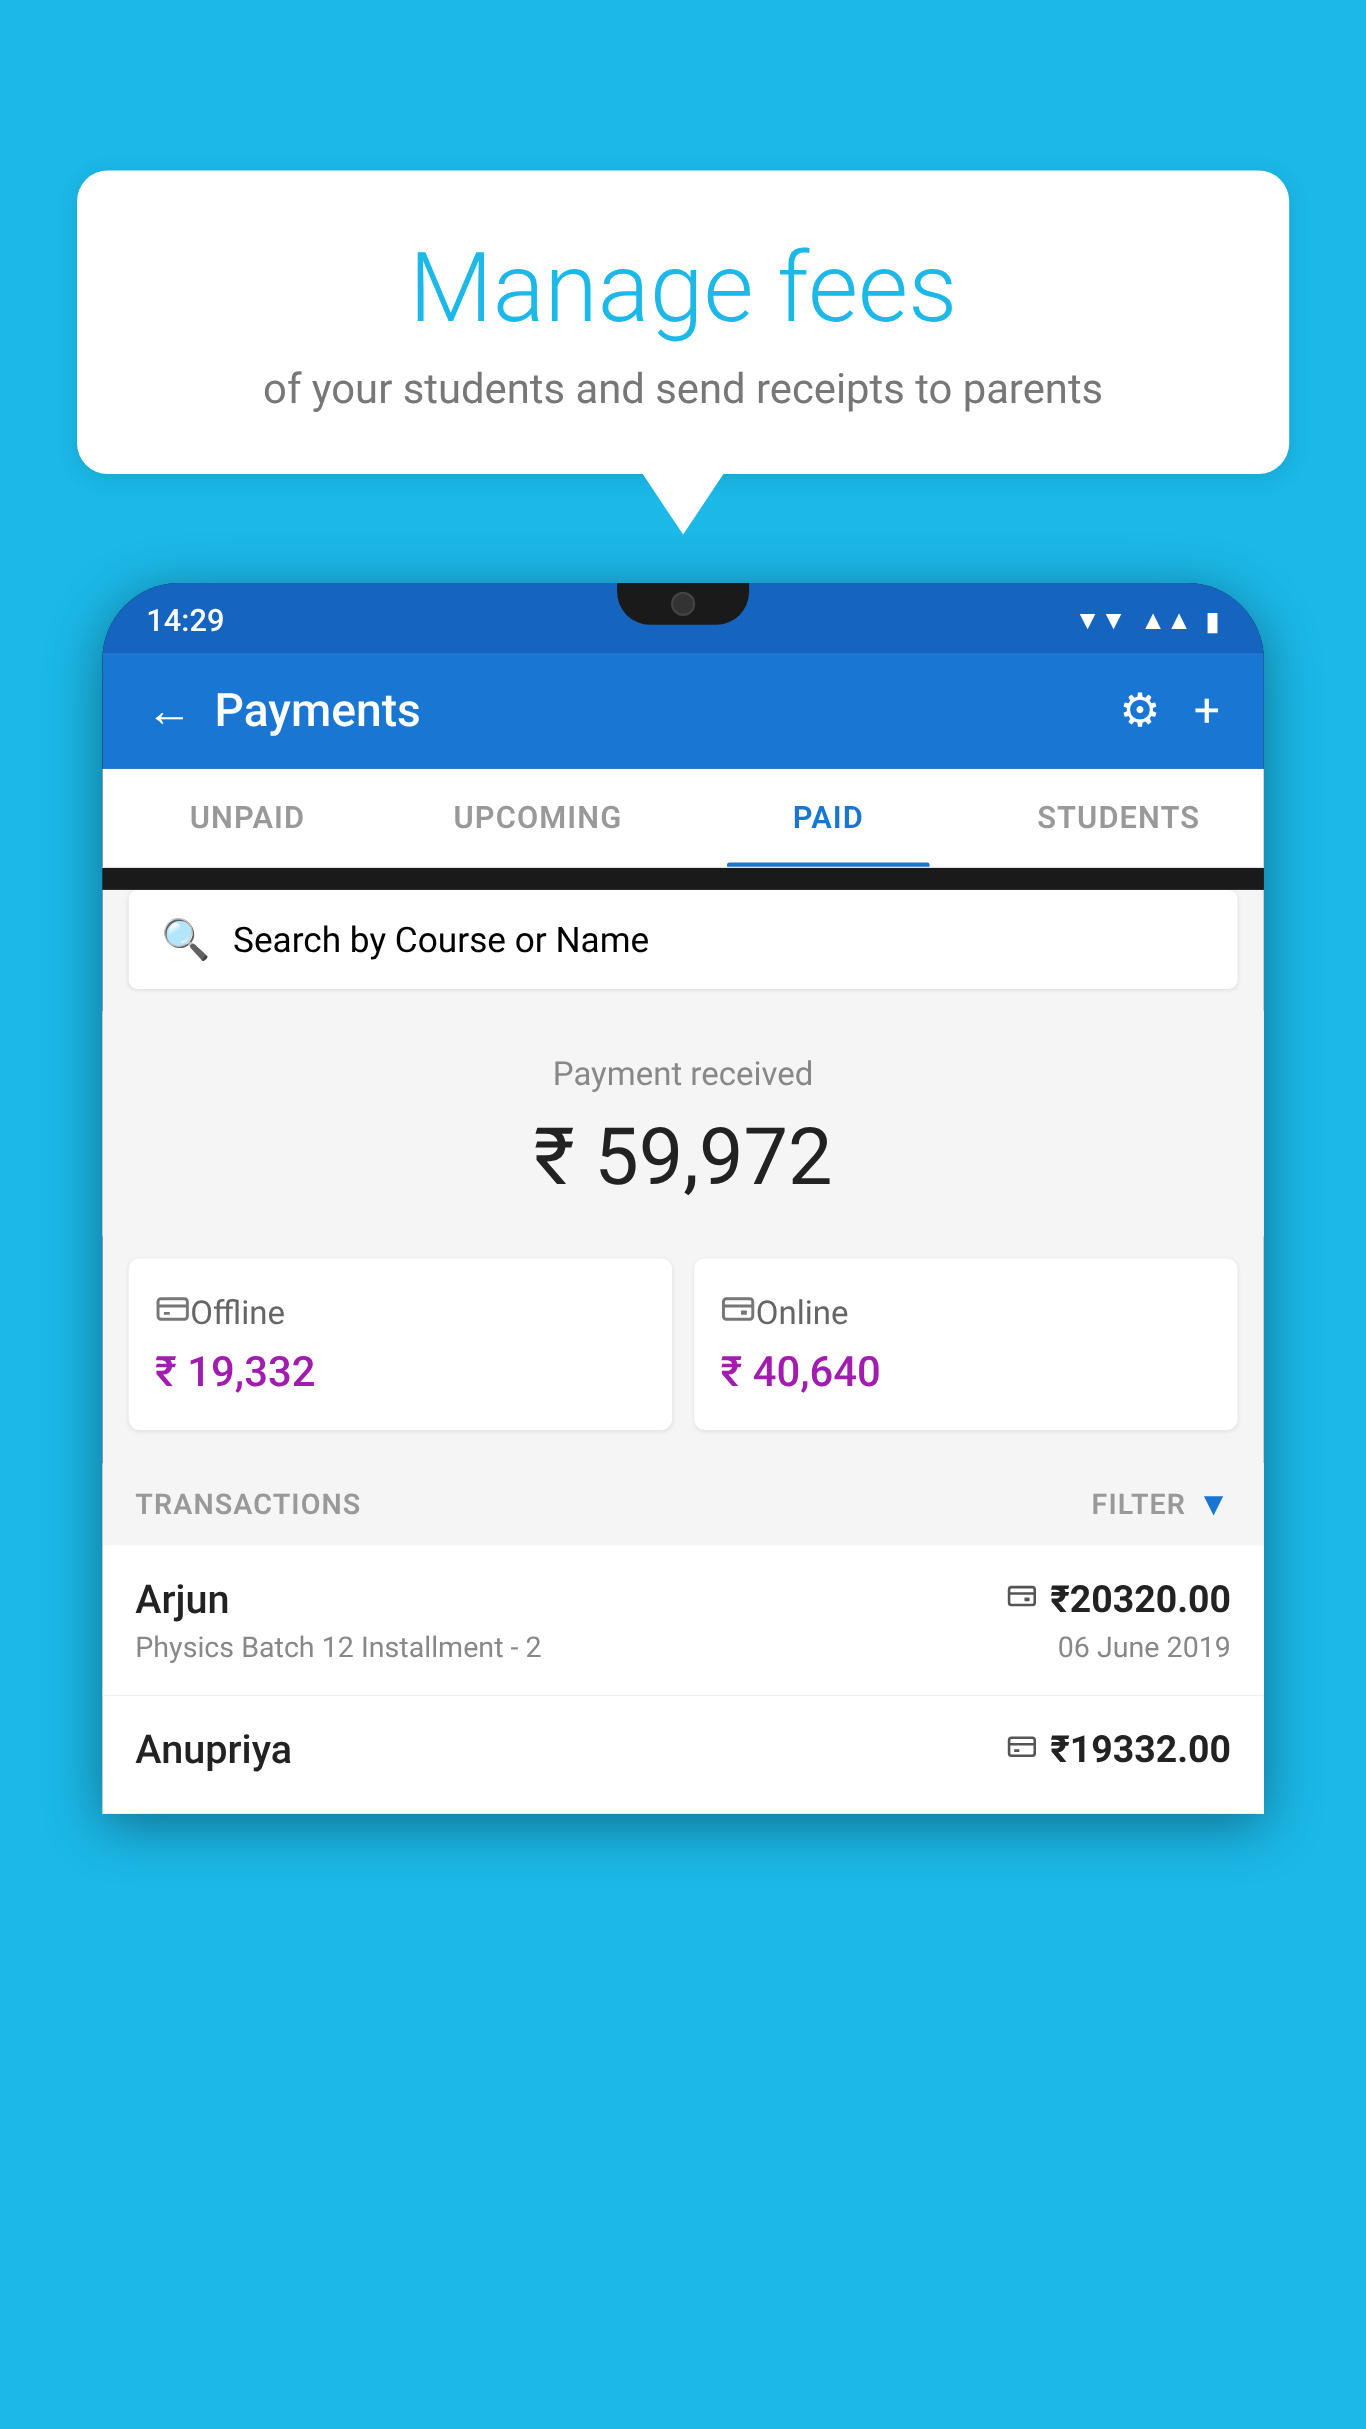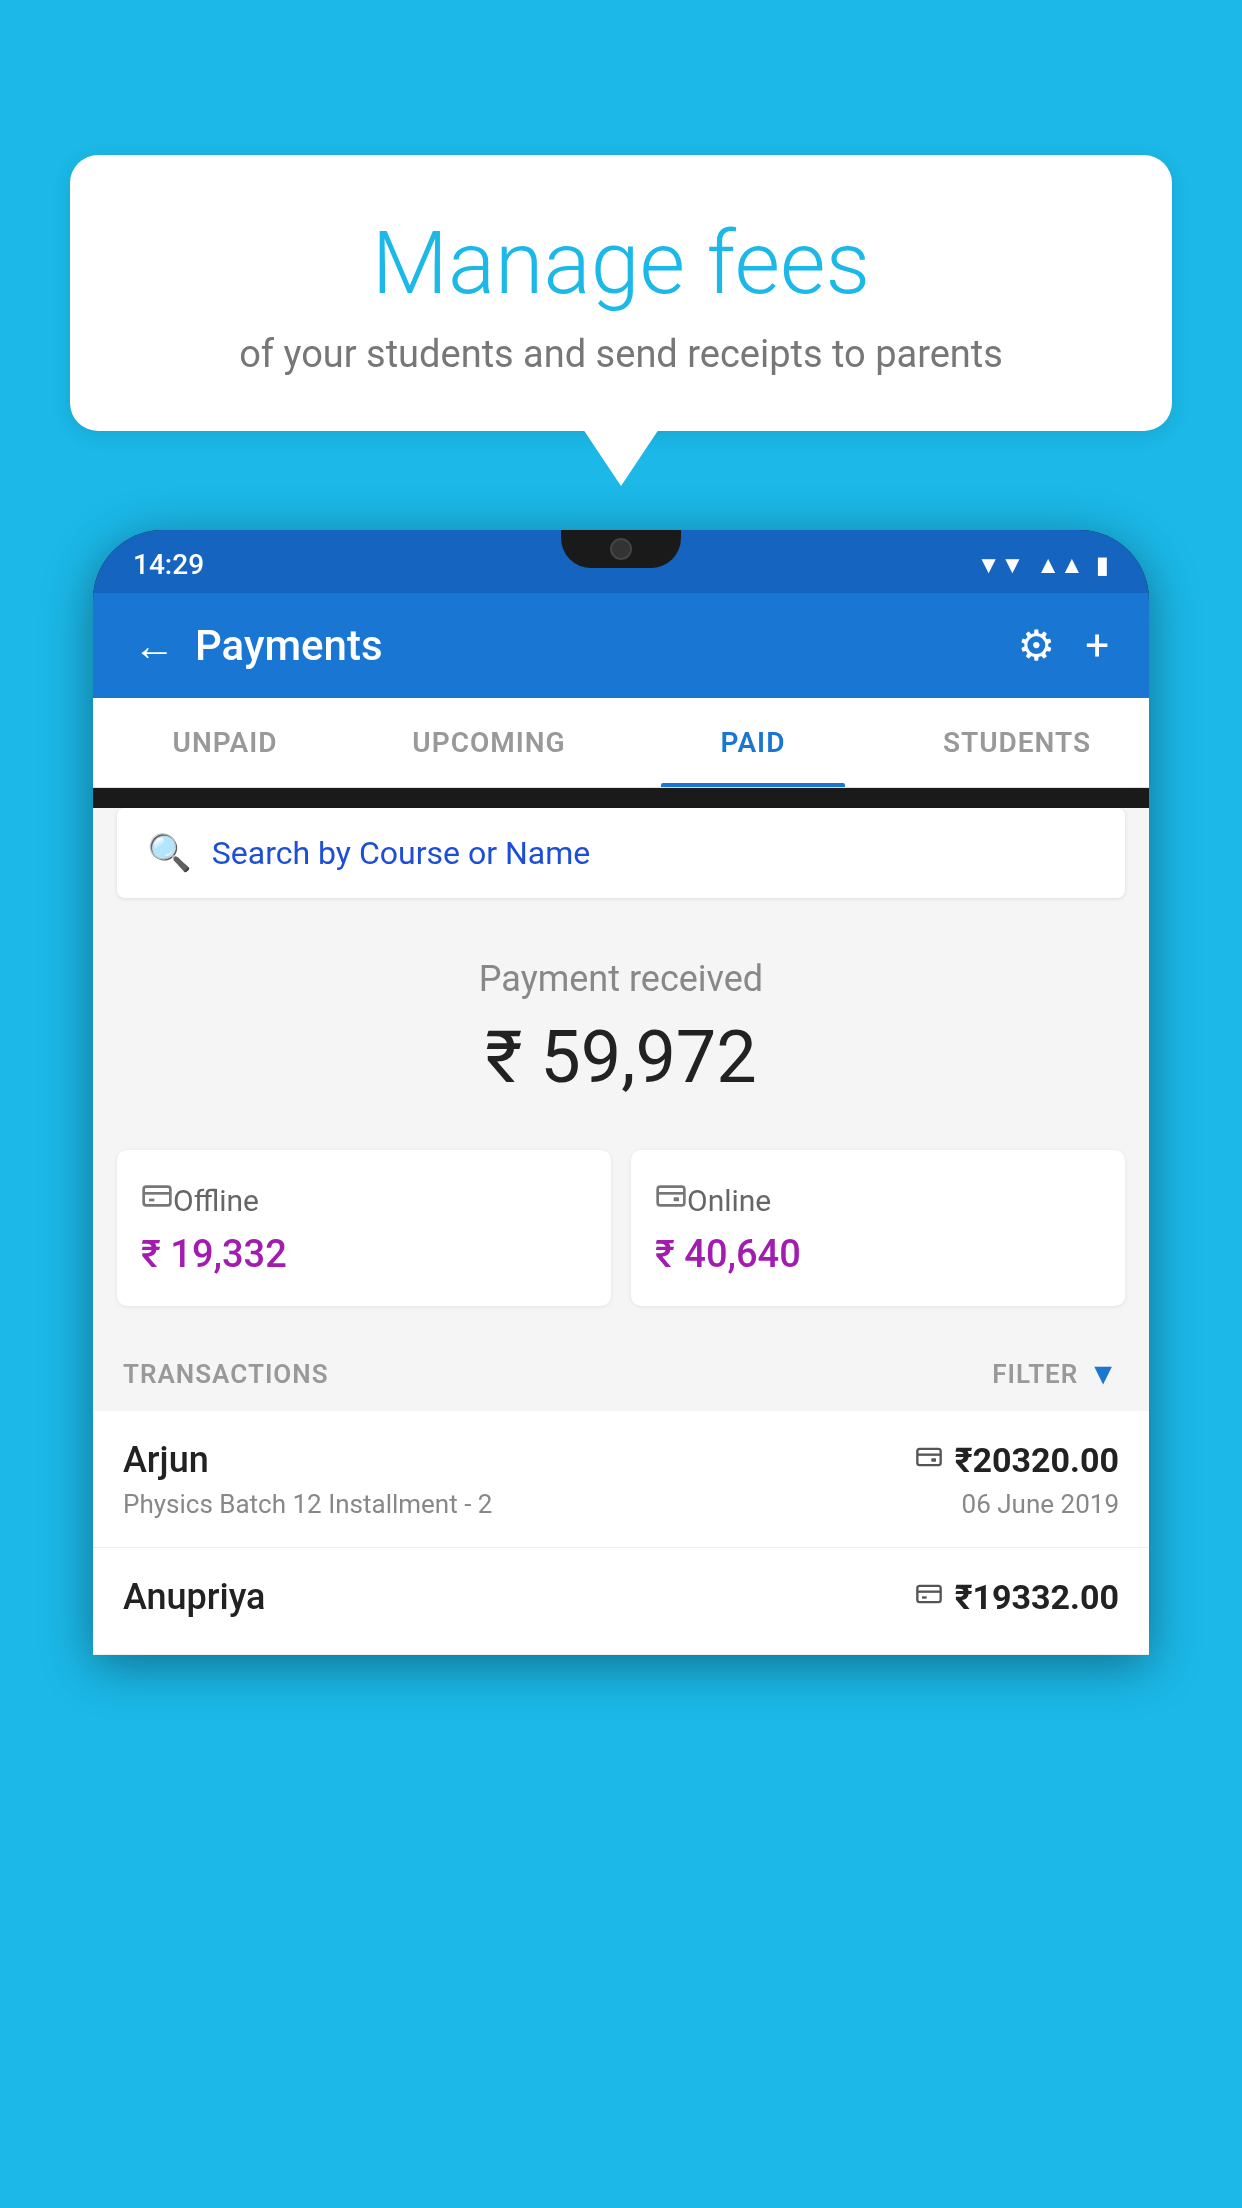--- a/index.html
+++ b/index.html
@@ -208,34 +208,34 @@
       gap: 20px;
       box-shadow: 0 1px 4px rgba(0,0,0,0.1);
     }
 
     .search-icon-wrap {
       color: #999;
       font-size: 36px;
     }
 
     .search-placeholder {
-      color: #1d4ed8;
+      color: #000000;
       font-size: 32px;
     }
 
     
     .payment-received {
       background: #f5f5f5;
       text-align: center;
       padding: 40px 20px 30px;
     }
 
     .payment-label {
       color: #888;
-      font-size: 36px;
+      font-size: 30px;
       margin-bottom: 15px;
     }
 
     .payment-amount {
       font-size: 72px;
       font-weight: 400;
       color: #222;
     }
 
     

